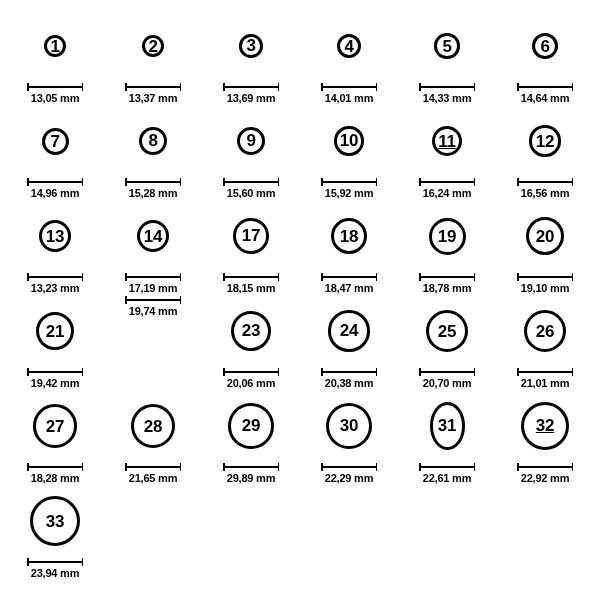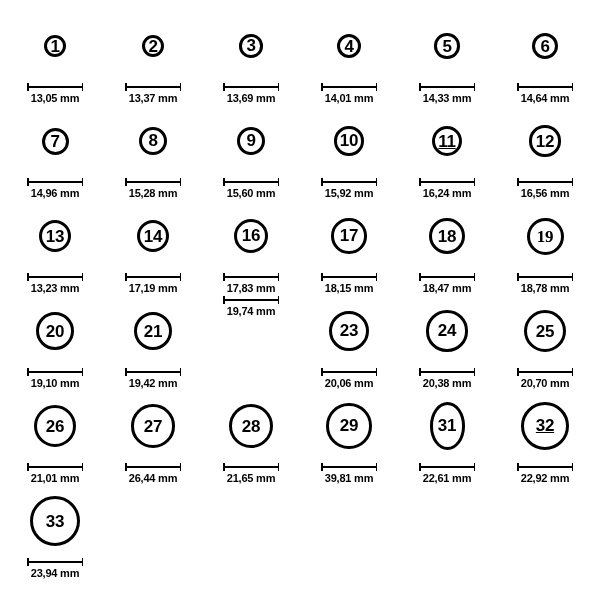--- a/index.html
+++ b/index.html
@@ -301,35 +301,20 @@
           <div class="dim-line" style="width: 56px;">
             <span class="cap left"></span>
             <span class="bar"></span>
             <span class="cap right"></span>
           </div>
           <div class="dim-text">17,19 mm</div>
         </div>
       </div>
       <div class="cell">
         <div class="ring-wrap">
-          <div class="ring" style="width: 34.5236px; height: 34.5236px;">
-            <span class="ring-label">16</span>
-          </div>
-        </div>
-        <div class="dim">
-          <div class="dim-line" style="width: 56px;">
-            <span class="cap left"></span>
-            <span class="bar"></span>
-            <span class="cap right"></span>
-          </div>
-          <div class="dim-text">17,83 mm</div>
-        </div>
-      </div>
-      <div class="cell">
-        <div class="ring-wrap">
           <div class="ring" style="width: 35.362px; height: 35.362px;">
             <span class="ring-label">17</span>
           </div>
         </div>
         <div class="dim">
           <div class="dim-line" style="width: 56px;">
             <span class="cap left"></span>
             <span class="bar"></span>
             <span class="cap right"></span>
           </div>
@@ -346,21 +331,21 @@
           <div class="dim-line" style="width: 56px;">
             <span class="cap left"></span>
             <span class="bar"></span>
             <span class="cap right"></span>
           </div>
           <div class="dim-text">18,47 mm</div>
         </div>
       </div>
       <div class="cell">
         <div class="ring-wrap">
-          <div class="ring" style="width: 37.0126px; height: 37.0126px; font-family: Liberation Serif, serif;">
+          <div class="ring" style="width: 37.0126px; height: 37.0126px;">
             <span class="ring-label">19</span>
           </div>
         </div>
         <div class="dim">
           <div class="dim-line" style="width: 56px;">
             <span class="cap left"></span>
             <span class="bar"></span>
             <span class="cap right"></span>
           </div>
           <div class="dim-text">18,78 mm</div>
@@ -471,21 +456,21 @@
           <div class="ring" style="width: 43.6936px; height: 43.6936px;">
             <span class="ring-label">27</span>
           </div>
         </div>
         <div class="dim">
           <div class="dim-line" style="width: 56px;">
             <span class="cap left"></span>
             <span class="bar"></span>
             <span class="cap right"></span>
           </div>
-          <div class="dim-text">26,44 mm</div>
+          <div class="dim-text">18,28 mm</div>
         </div>
       </div>
       <div class="cell">
         <div class="ring-wrap">
           <div class="ring" style="width: 44.532px; height: 44.532px;">
             <span class="ring-label">28</span>
           </div>
         </div>
         <div class="dim">
           <div class="dim-line" style="width: 56px;">
@@ -501,21 +486,36 @@
           <div class="ring" style="width: 45.3704px; height: 45.3704px;">
             <span class="ring-label">29</span>
           </div>
         </div>
         <div class="dim">
           <div class="dim-line" style="width: 56px;">
             <span class="cap left"></span>
             <span class="bar"></span>
             <span class="cap right"></span>
           </div>
-          <div class="dim-text">39,81 mm</div>
+          <div class="dim-text">29,89 mm</div>
+        </div>
+      </div>
+      <div class="cell">
+        <div class="ring-wrap">
+          <div class="ring" style="width: 46.2088px; height: 46.2088px;">
+            <span class="ring-label">30</span>
+          </div>
+        </div>
+        <div class="dim">
+          <div class="dim-line" style="width: 56px;">
+            <span class="cap left"></span>
+            <span class="bar"></span>
+            <span class="cap right"></span>
+          </div>
+          <div class="dim-text">22,29 mm</div>
         </div>
       </div>
       <div class="cell">
         <div class="ring-wrap">
           <div class="ring" style="width: 35px; height: 47.0472px;">
             <span class="ring-label">31</span>
           </div>
         </div>
         <div class="dim">
           <div class="dim-line" style="width: 56px;">

